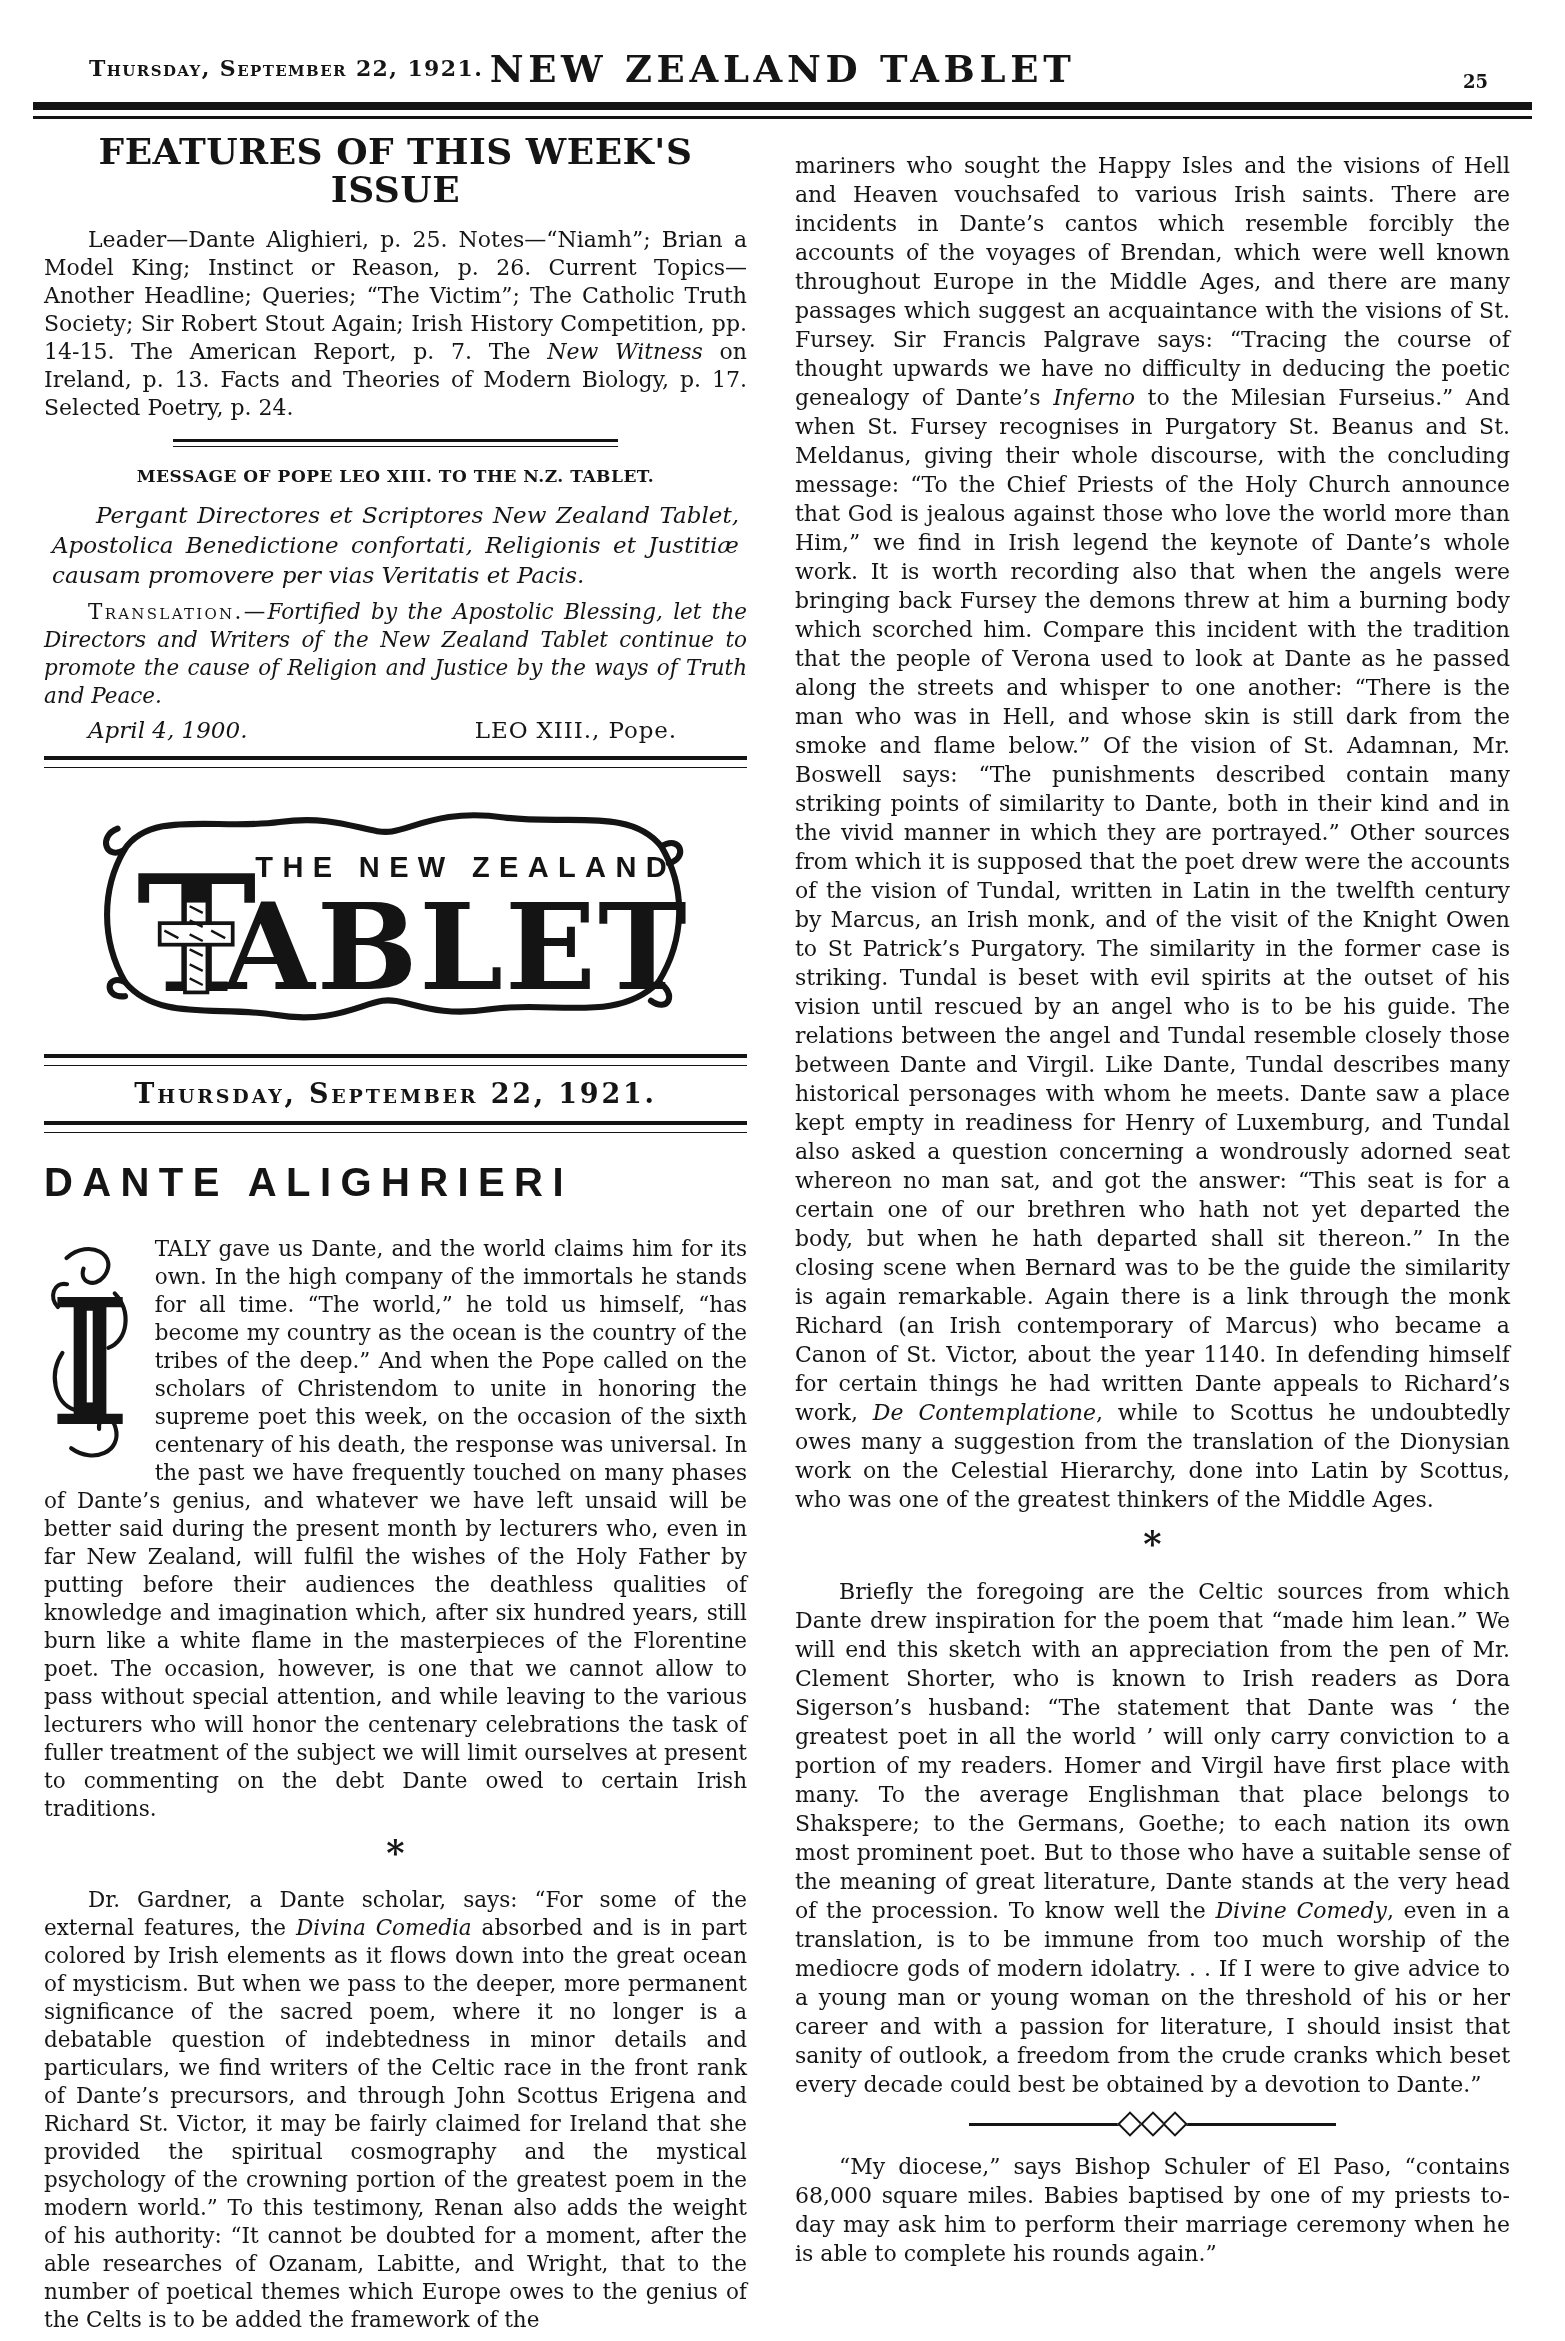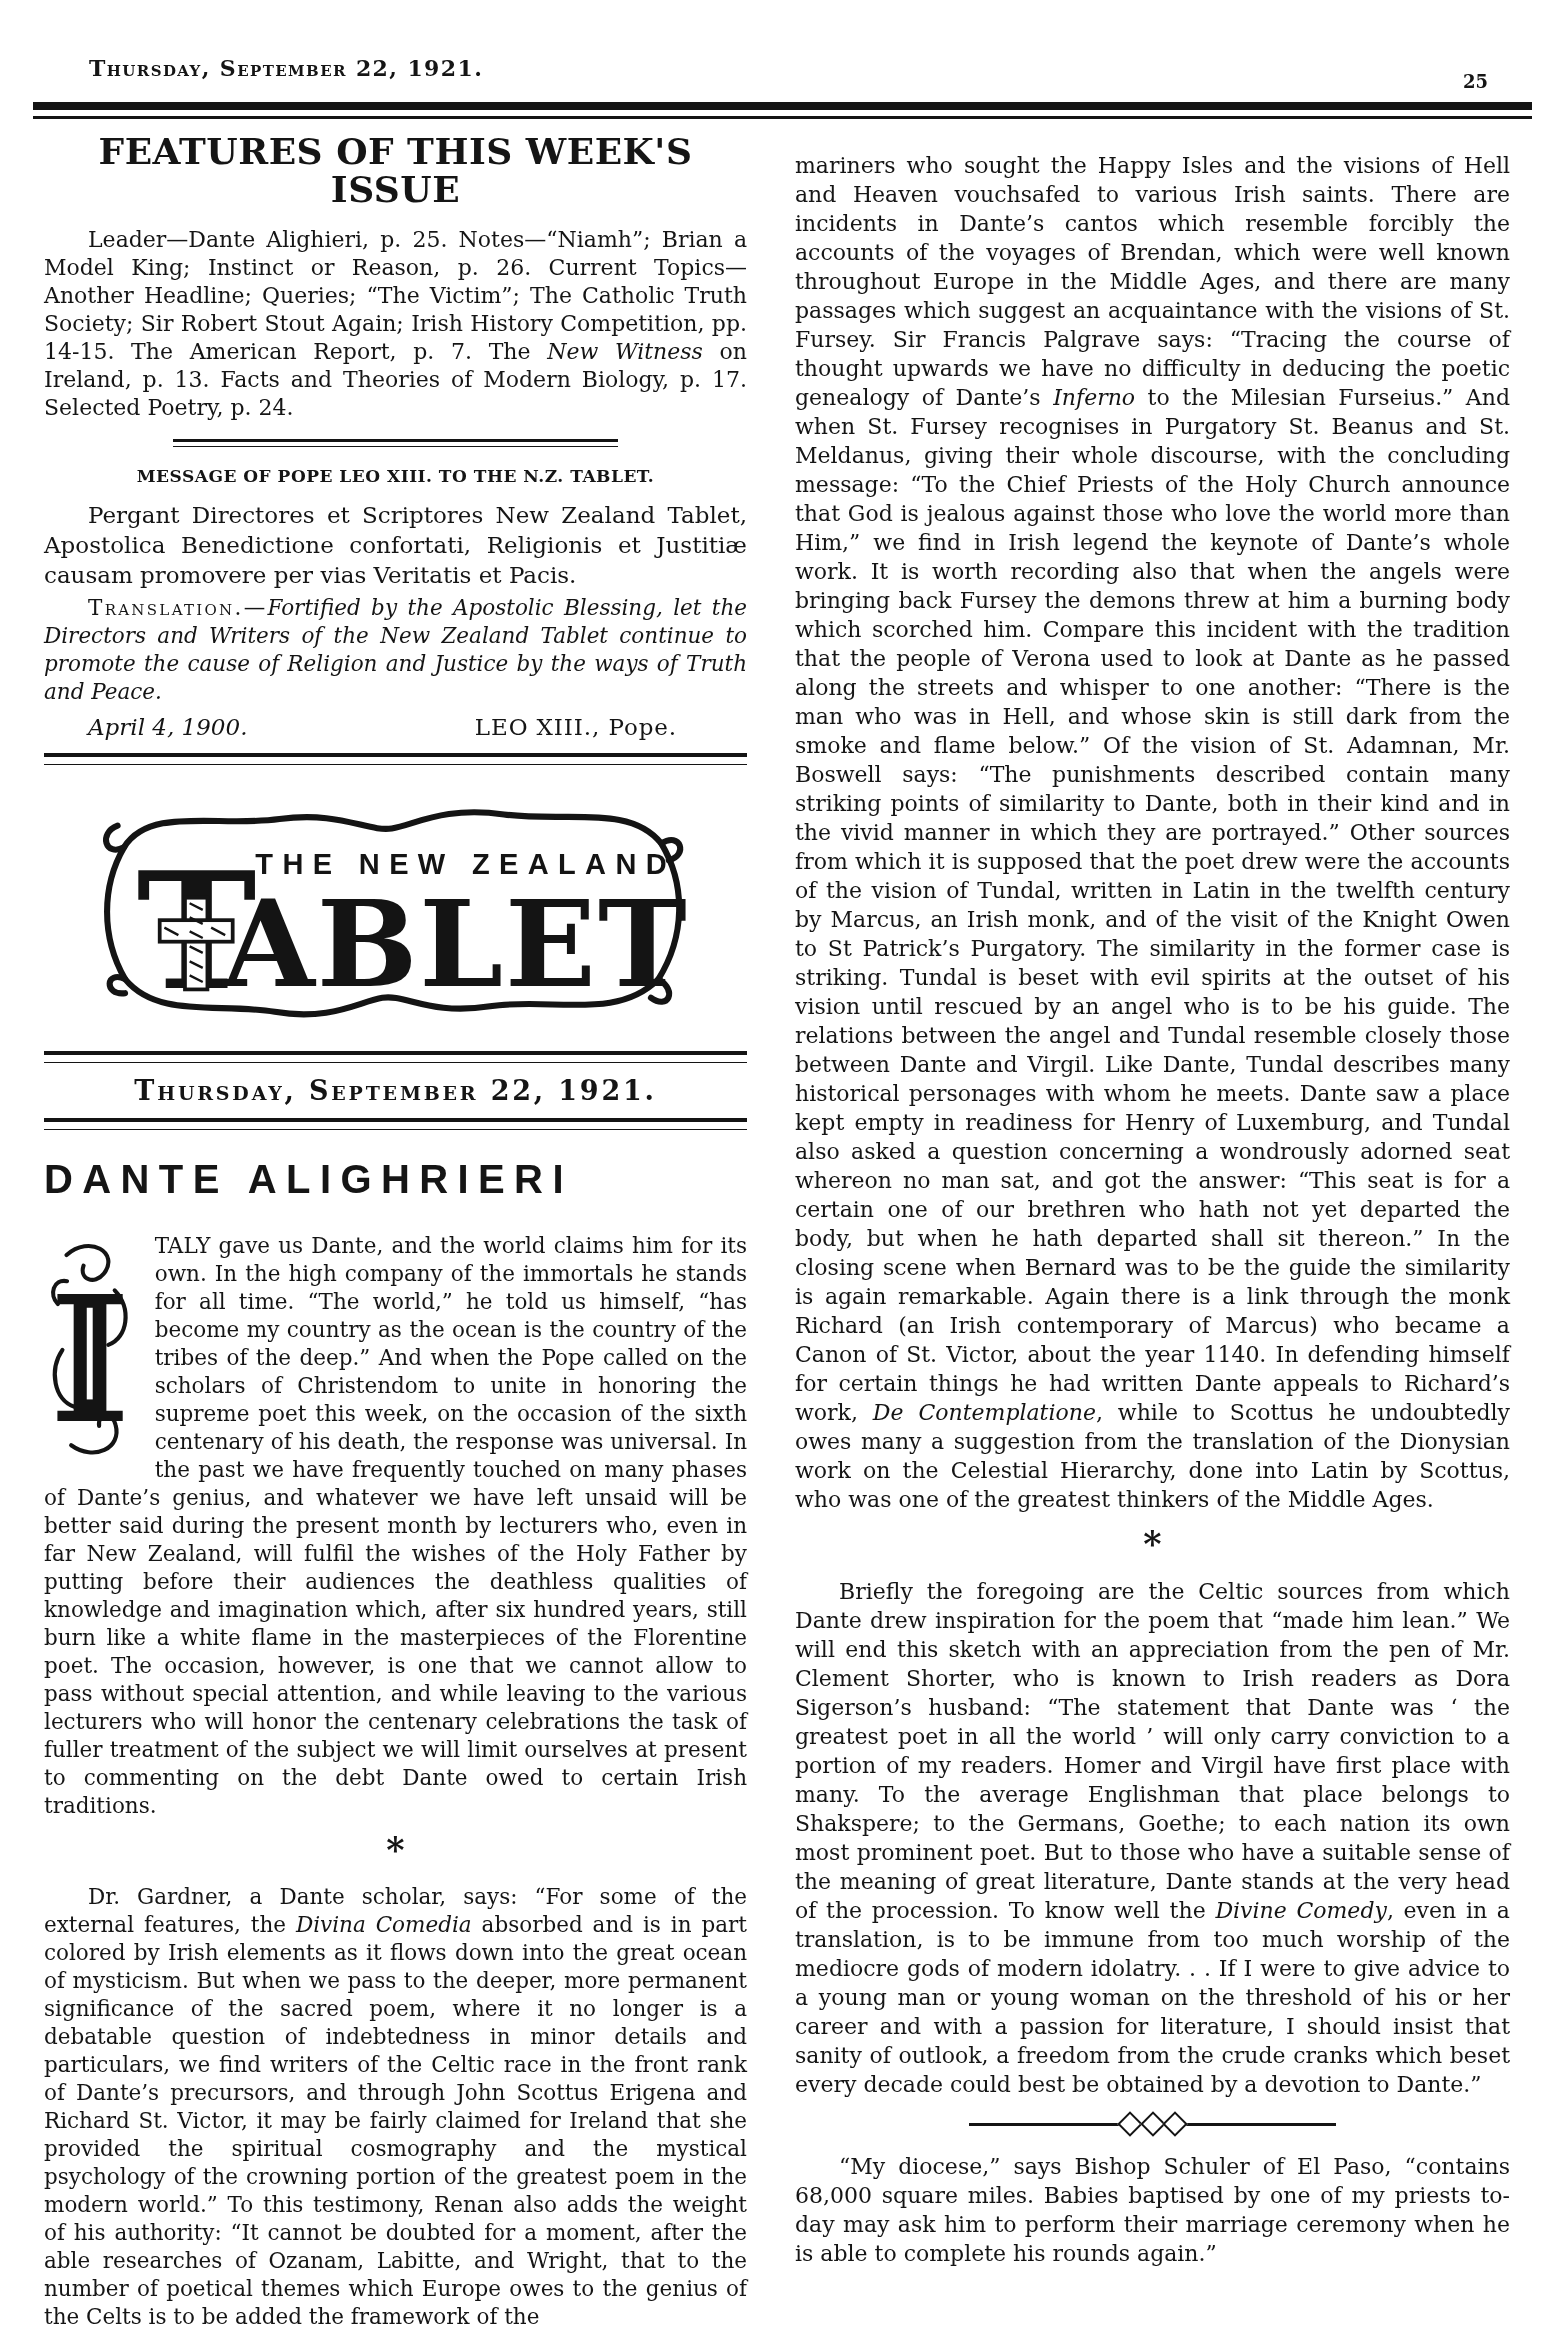--- a/index.html
+++ b/index.html
@@ -21,22 +21,22 @@
   .col-left{left:44px;  width:703px;}
   .col-right{left:787px; width:731px; top:143px;}
   
   .features-h{font-size:36px; font-weight:700; text-align:center; letter-spacing:0.5px;
     margin:0 0 17px; line-height:1.05;}
   .features-body{font-size:22px; line-height:28px; text-align:justify; text-indent:44px; margin:0;}
   .rule-single{margin:17px auto 19px; width:445px; height:4.2px;
     border-top:3.7px solid #141414; border-bottom:1.4px solid #141414;}
   
   .msg-h{font-size:17px; font-weight:700; text-align:center; letter-spacing:0.5px; margin:0 0 14px;}
-  .latin{font-size:23px; line-height:30px; text-align:justify;
-    text-indent:44px; margin:0;}
+  .latin{font-style:italic; font-size:23px; line-height:30px; text-align:justify;
+    text-indent:44px; margin:8px;}
   .sig-row{display:flex; justify-content:space-between; font-size:23px;
     margin:7.5px 0 2.8px; padding:0 70px 0 44px;}
   .sig-date{font-style:italic;}
   .sig-name{letter-spacing:0.9px;}
   .trans{font-size:21.5px; line-height:28px; text-align:justify; text-indent:44px; margin:4.7px 0 0;}
   .trans-label{font-variant:small-caps; letter-spacing:2.3px;}
   .trans-body{font-style:italic;}
   
   .masthead{margin-top:13px;}
   .rule-double{height:7px; border-top:4.2px solid #141414; border-bottom:1.9px solid #141414;
@@ -57,20 +57,21 @@
   .dline{width:150px; border-top:3.3px solid #141414;}
   .dia{width:14px; height:14px; border:2.8px solid #141414; background:#fff;
     transform:rotate(45deg); margin:0 2.3px;}
 </style>
 </head>
 <body>
 
 <div class="page">
 
   <div class="hdr-date">Thursday, September 22, 1921.</div>
+  <div class="hdr-title">NEW ZEALAND TABLET</div>
   <div class="hdr-page">25</div>
   <div class="top-rules"></div>
 
   <section class="col col-left">
 
     <h2 class="features-h">FEATURES OF THIS WEEK'S ISSUE</h2>
     <p class="features-body"><span>Leader—Dante Alighieri, p. 25.  Notes—“Niamh”; Brian a Model King; Instinct or Reason, p. 26.  Current Topics—Another Headline; Queries; “The Victim”; The Catholic Truth Society; Sir Robert Stout Again; Irish History Competition, pp. 14-15.  The American Report, p. 7.  The </span><span class="it">New Witness</span><span> on Ireland, p. 13.  Facts and Theories of Modern Biology, p. 17.  Selected Poetry, p. 24.</span></p>
 
     <div class="rule-single"></div>
 

